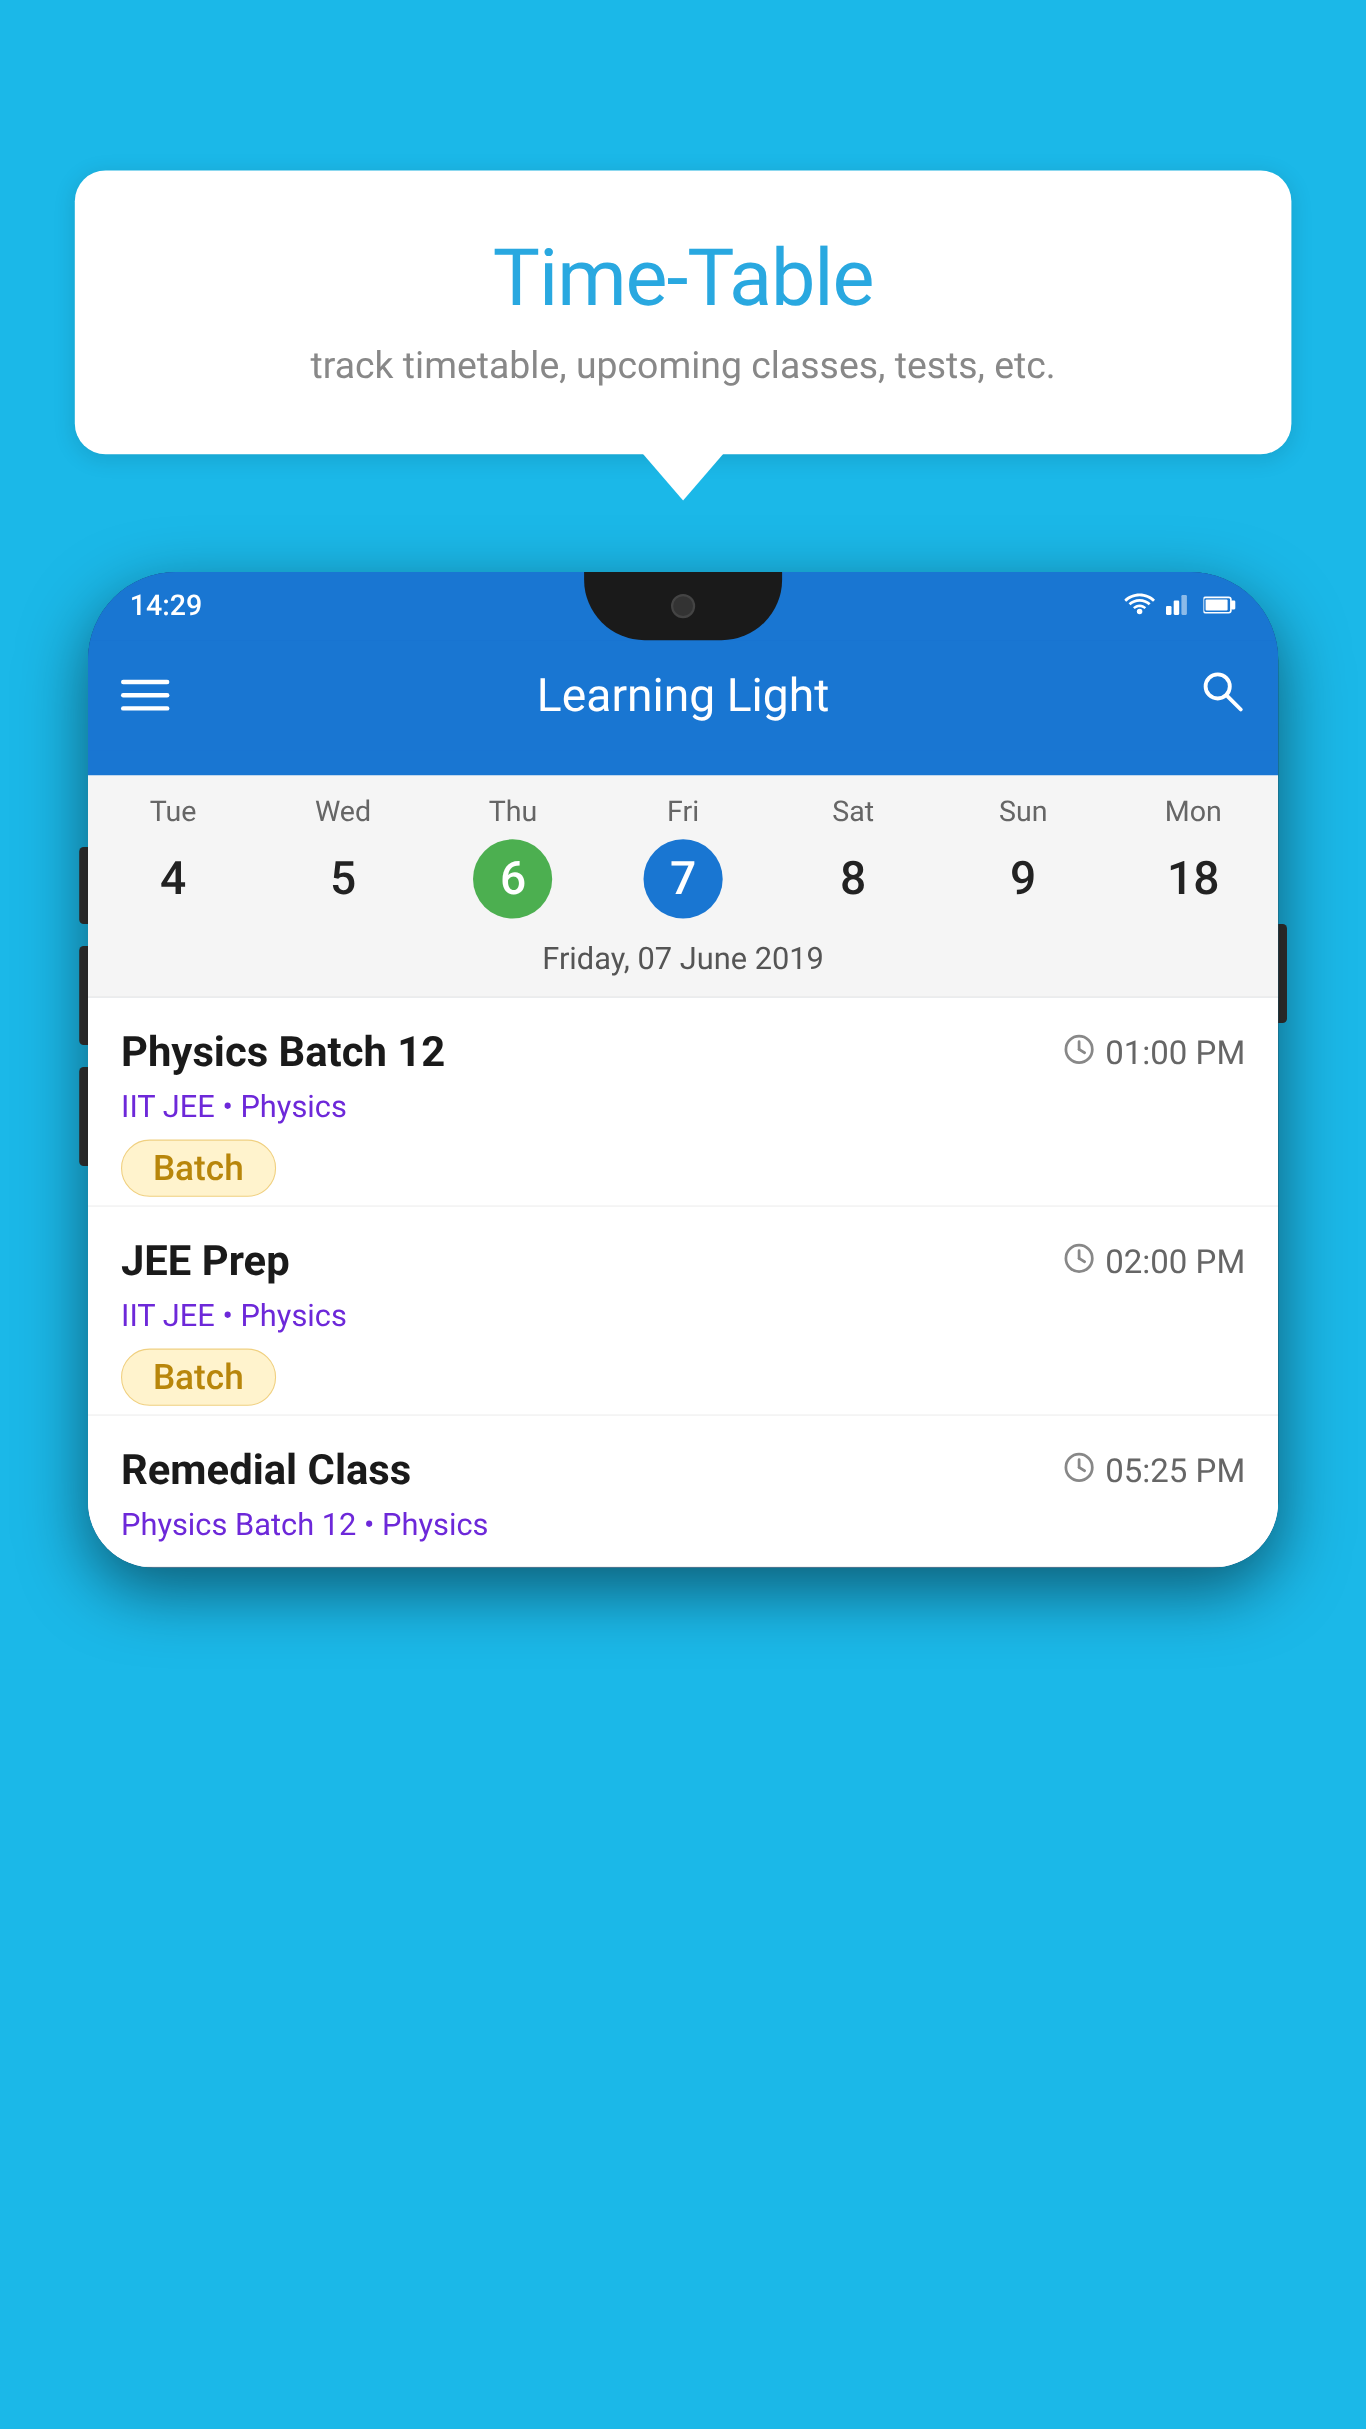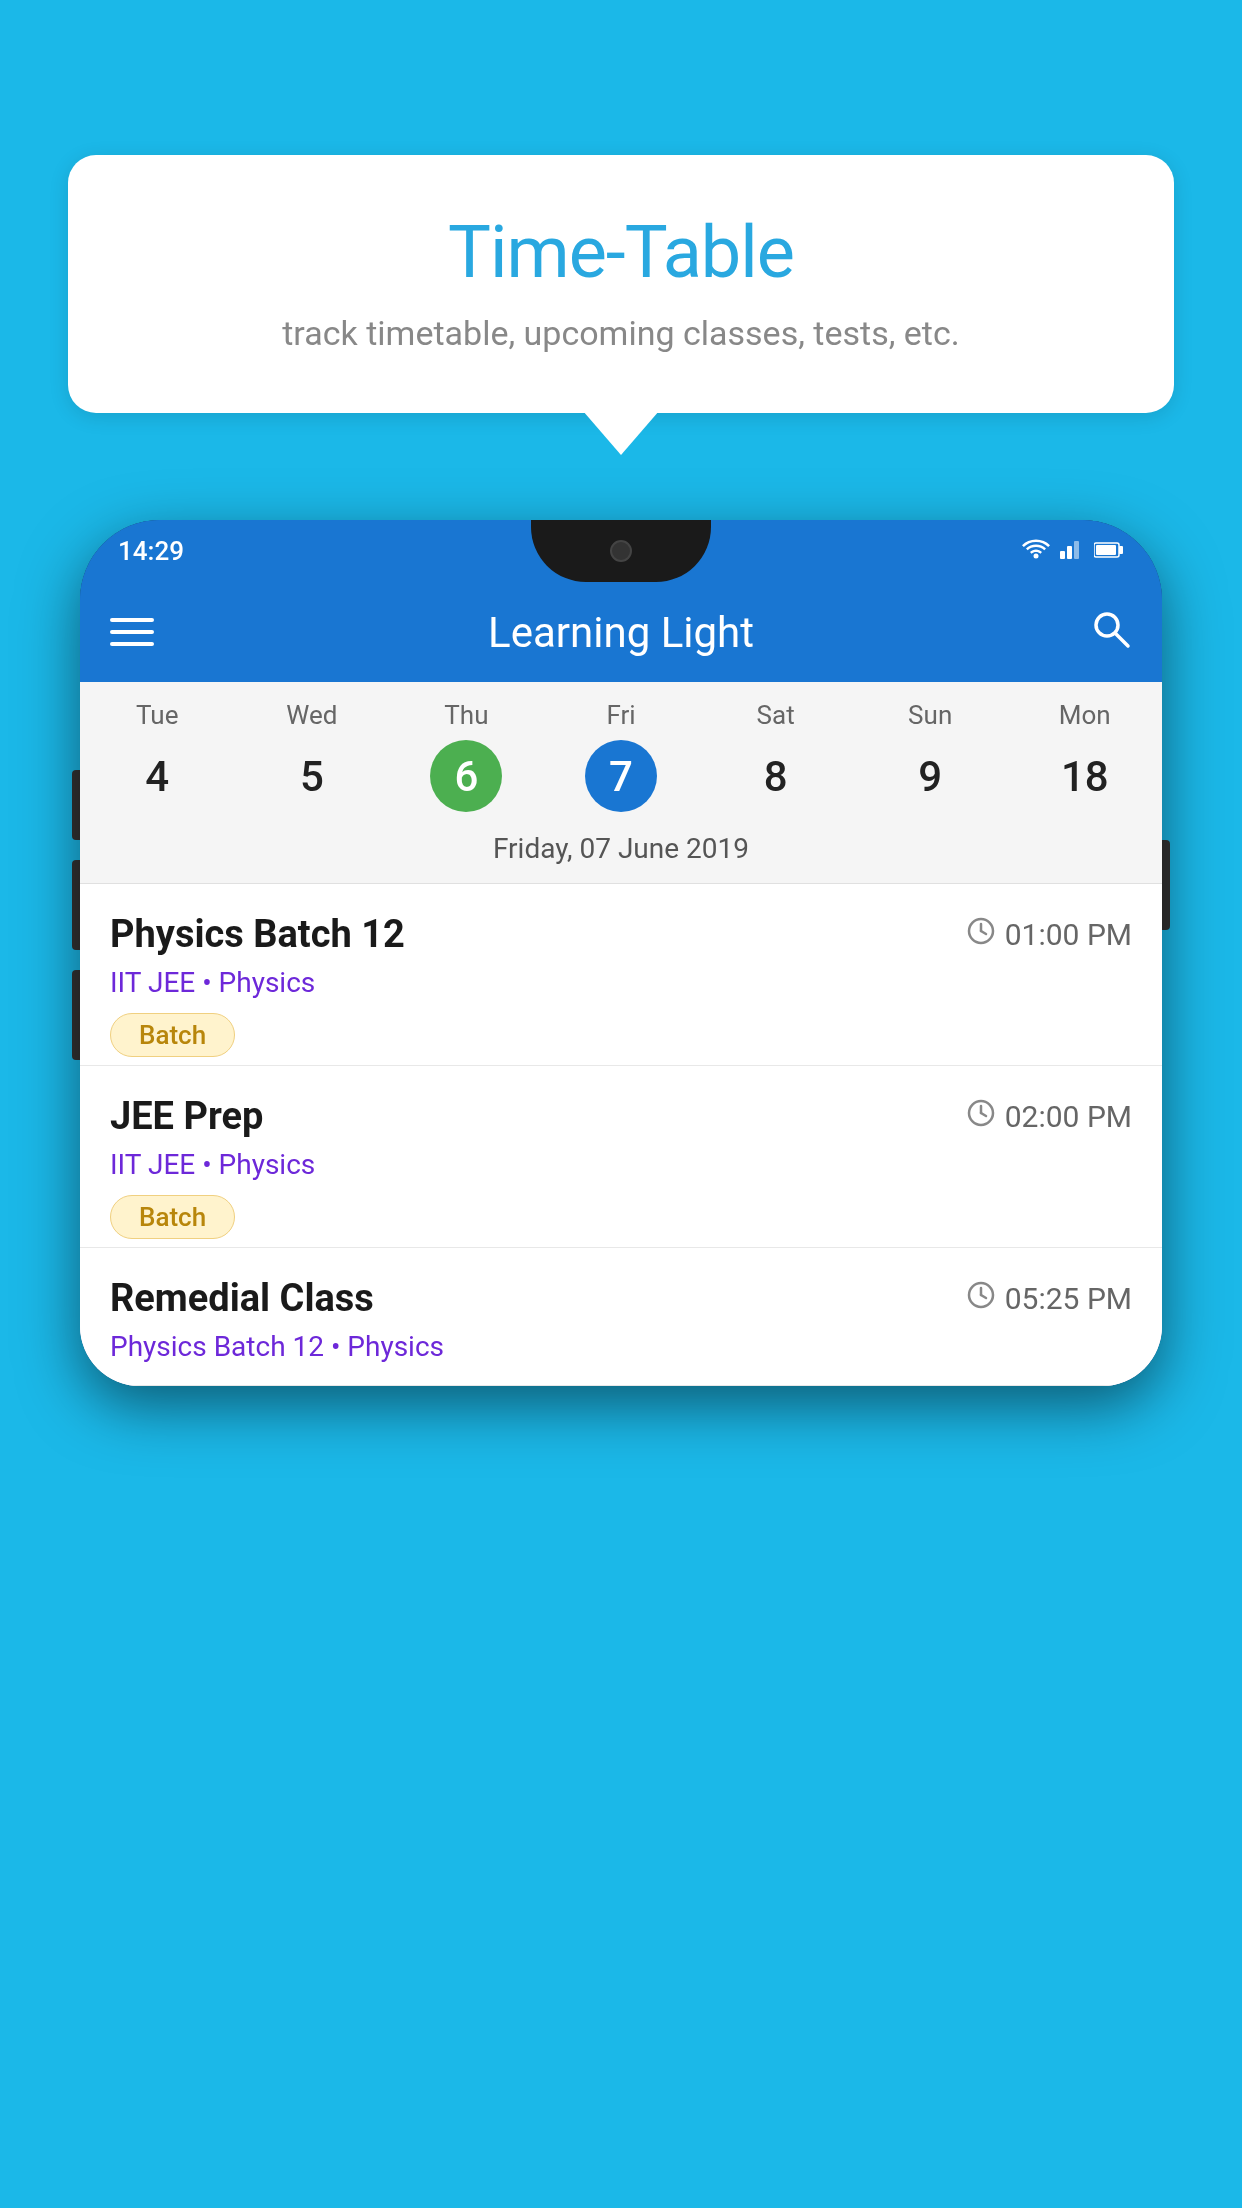--- a/index.html
+++ b/index.html
@@ -146,20 +146,21 @@
     .menu-line {
       height: 4px;
       width: 44px;
       background: white;
       border-radius: 2px;
     }
 
     
     .calendar-section {
       background: #f5f5f5;
+      margin-top: 23px;
     }
     .calendar-days-row {
       display: flex;
       background: #f5f5f5;
       padding: 18px 0 6px;
     }
     .calendar-day-col {
       flex: 1;
       text-align: center;
     }
@@ -234,21 +235,21 @@
       color: #6d28d9;
       margin-bottom: 14px;
     }
     .batch-tag {
       display: inline-block;
       background: #fff3cd;
       color: #b8860b;
       border: 1.5px solid #f0d080;
       border-radius: 30px;
       padding: 6px 28px;
-      font-size: 26px;
+      font-size: 32px;
       font-weight: 500;
     }
 
     
     .phone-side-btn-right {
       position: absolute;
       right: -8px;
       top: 320px;
       width: 8px;
       height: 90px;

